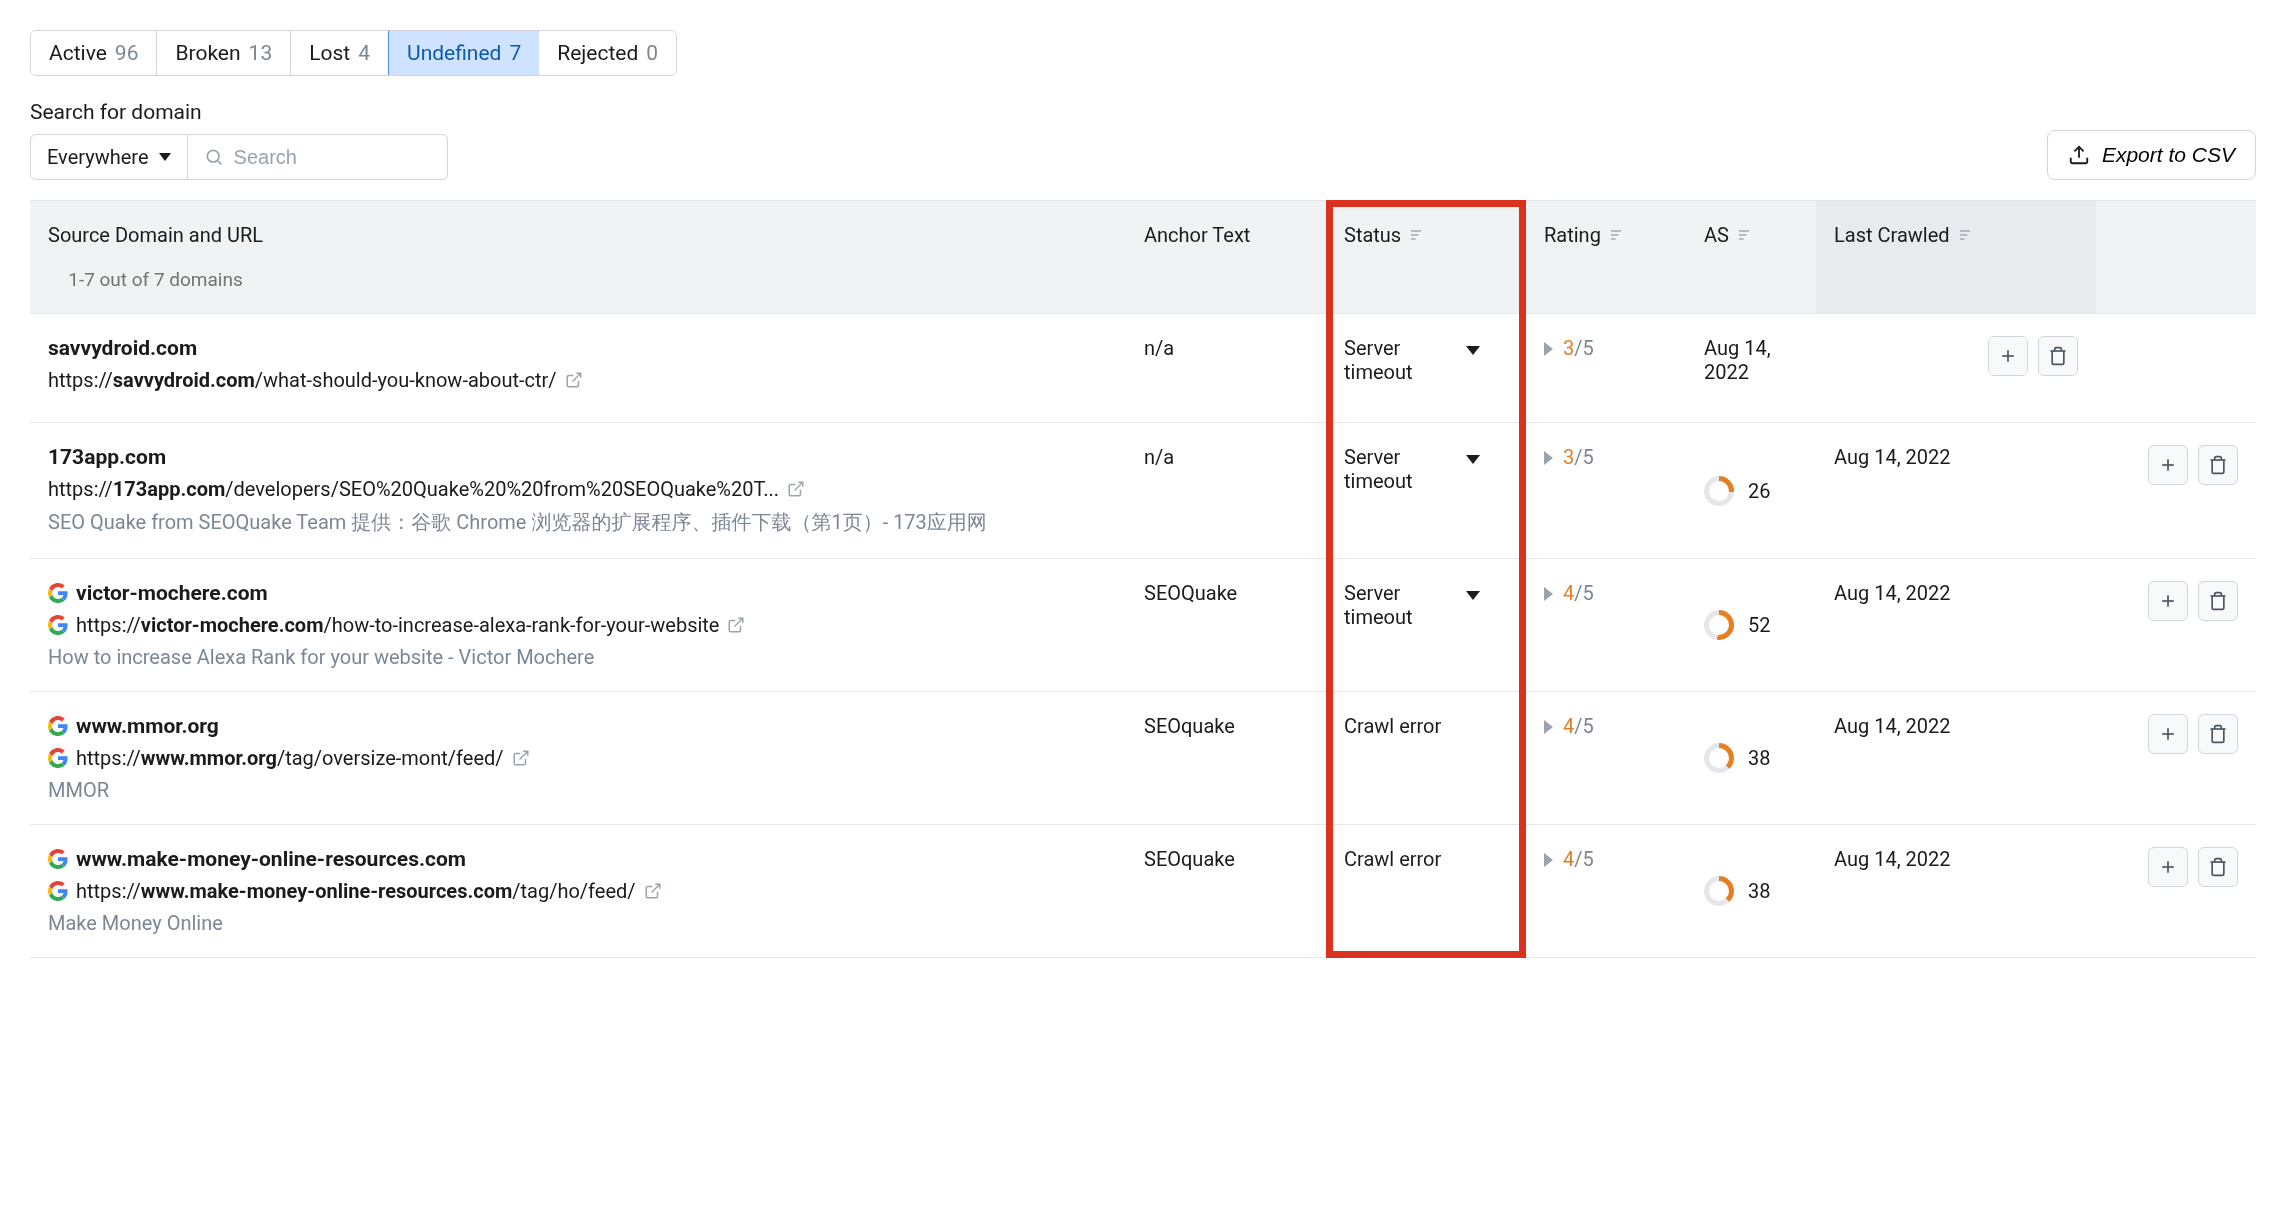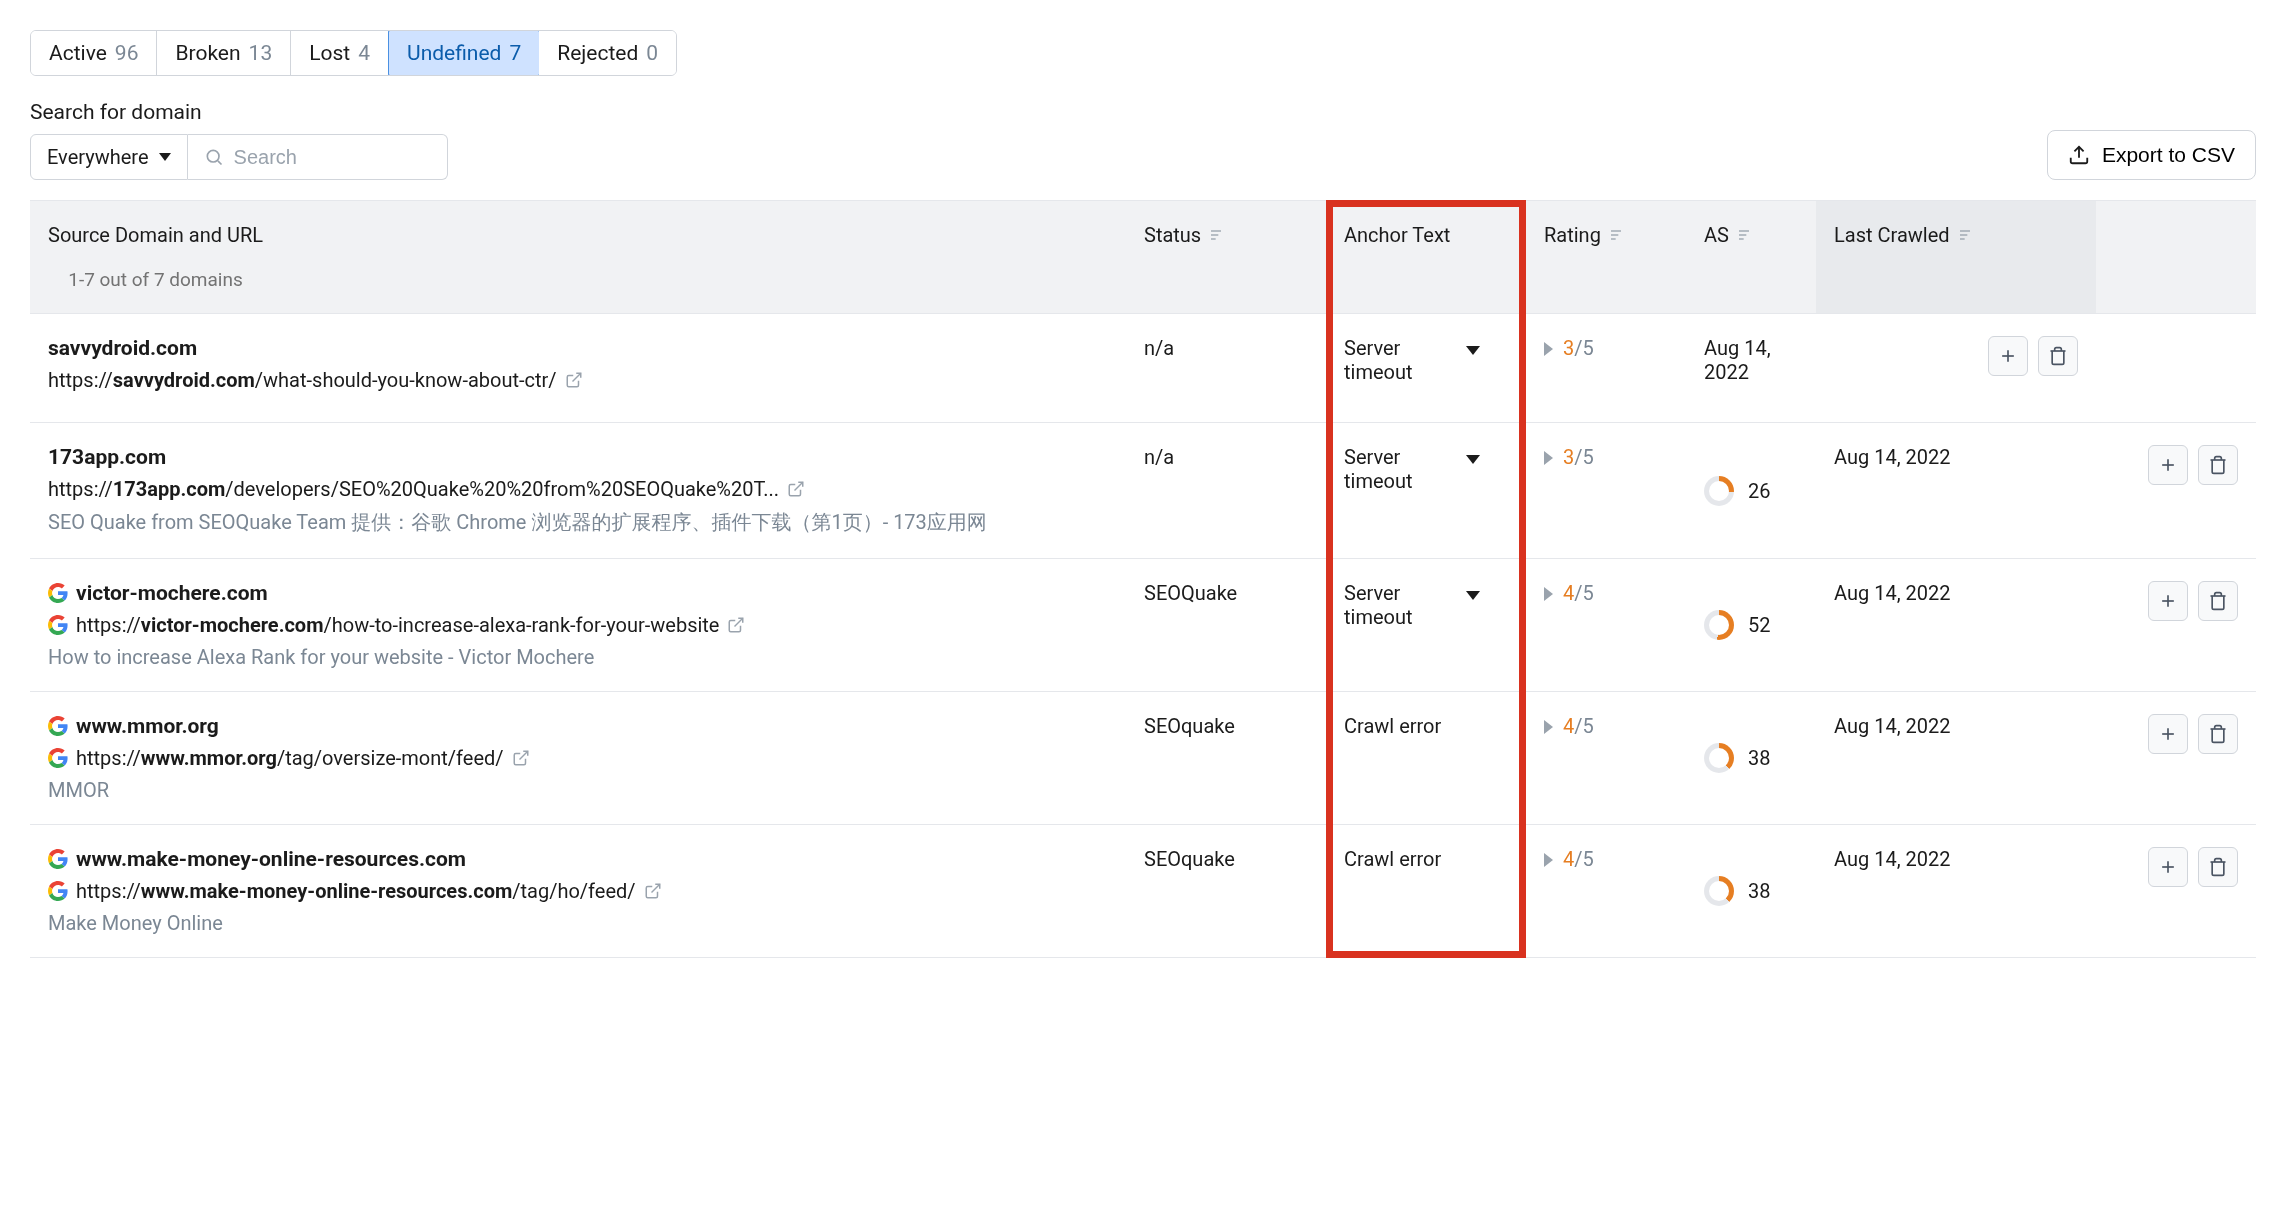--- a/index.html
+++ b/index.html
@@ -84,20 +84,21 @@
   .export-btn {
     border: 1px solid #d1d5db;
     border-radius: 8px;
     padding: 12px 20px;
     background: #fff;
     cursor: pointer;
     display: flex;
     align-items: center;
     gap: 12px;
     font-size: 21px;
+    font-style: italic;
   }
   .upload-icon { width: 22px; height: 22px; color: #1b1b1b; }
 
   .table-wrap { position: relative; }
   .thead {
     display: grid;
     grid-template-columns: 1fr 200px 200px 160px 130px 280px 160px;
     background: #f1f2f4;
     border-top: 1px solid #e5e7eb;
     border-bottom: 1px solid #e5e7eb;
@@ -229,30 +230,30 @@
 </div>
 
 <div class="table-wrap">
   <div class="thead">
     <div class="th">
       <div>
         <span>Source Domain and URL</span>
         <span class="sub">1-7 out of 7 domains</span>
       </div>
     </div>
+    <div class="th">
+      <span>Anchor Text</span>
+    </div>
     <div class="th sortable">
       <span>Status</span>
       <svg class="sort-icon" viewBox="0 0 24 24" fill="none" stroke="currentColor" stroke-width="2">
           <line x1="3" y1="6" x2="18" y2="6"></line>
           <line x1="3" y1="12" x2="14" y2="12"></line>
           <line x1="3" y1="18" x2="10" y2="18"></line>
         </svg>
-    </div>
-    <div class="th">
-      <span>Anchor Text</span>
     </div>
     <div class="th sortable">
       <span>Rating</span>
       <svg class="sort-icon" viewBox="0 0 24 24" fill="none" stroke="currentColor" stroke-width="2">
           <line x1="3" y1="6" x2="18" y2="6"></line>
           <line x1="3" y1="12" x2="14" y2="12"></line>
           <line x1="3" y1="18" x2="10" y2="18"></line>
         </svg>
     </div>
     <div class="th sortable">

